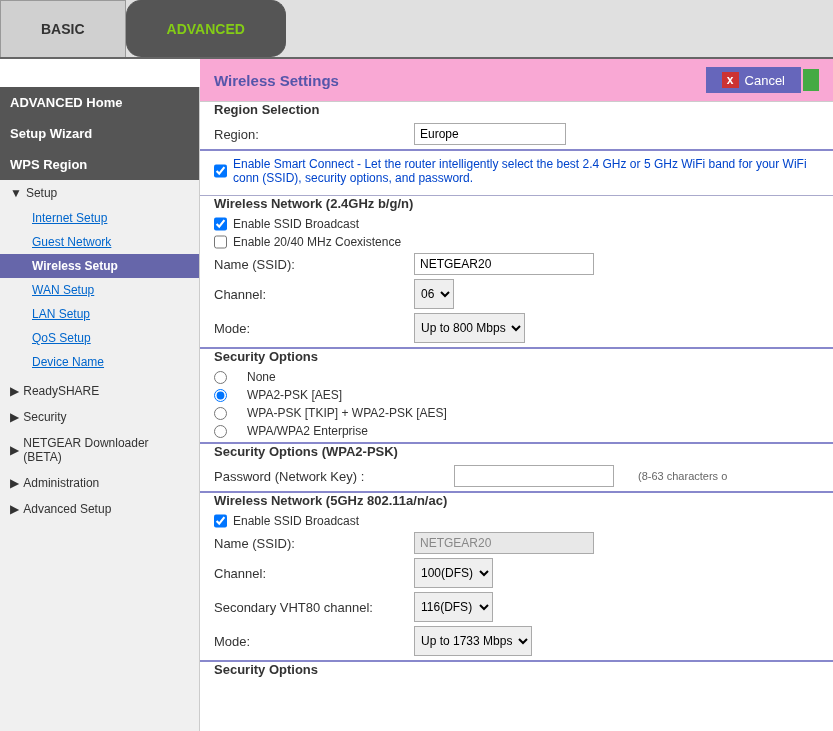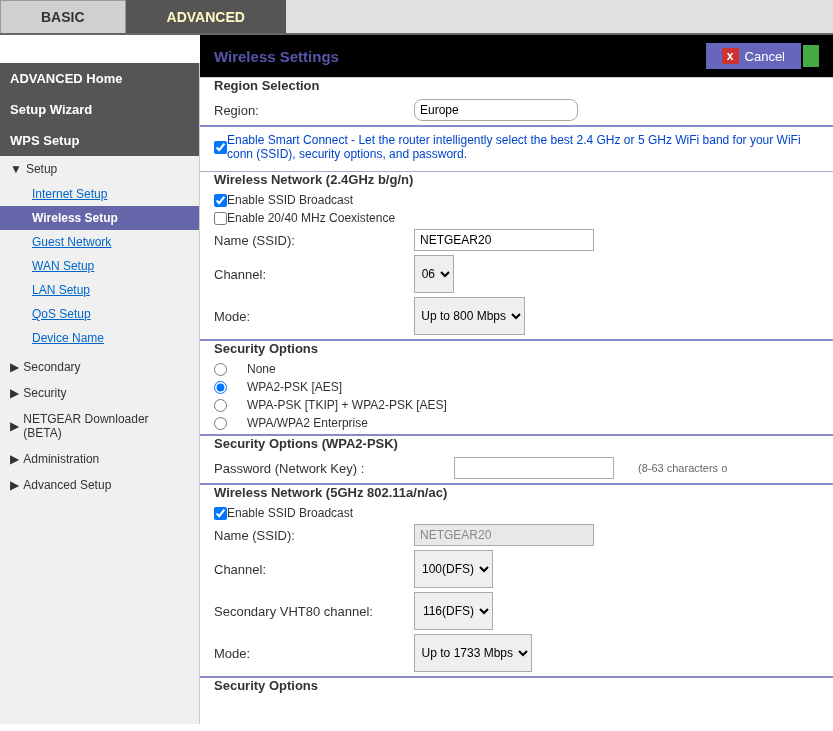--- a/index.html
+++ b/index.html
@@ -5,33 +5,34 @@
     * { box-sizing: border-box; margin: 0; padding: 0; }
     body { font-family: Arial, sans-serif; font-size: 13px; background: #fff; }
 
     
     .tab-bar {
       display: flex;
       border-bottom: 2px solid #666;
       background: #e0e0e0;
     }
     .tab {
-      padding: 8px 40px;
+      padding: 20px 40px;
       font-weight: bold;
       font-size: 14px;
       cursor: pointer;
       border: 1px solid #999;
       border-bottom: none;
       background: #d0d0d0;
       color: #333;
     }
     .tab.active {
       background: #555;
-      color: #fef9c3;
+      color: #84cc16;
       border-color: #555;
+      border-radius: 15px;
     }
 
     .main-layout {
       display: flex;
       height: calc(731px - 42px);
     }
 
     
     .sidebar {
       width: 200px;
@@ -78,21 +79,21 @@
     }
 
     
     .content {
       flex: 1;
       overflow-y: auto;
       padding: 0;
     }
 
     .content-header {
-      background: #000000;
+      background: #f9a8d4;
       padding: 8px 14px;
       font-size: 15px;
       color: #4444aa;
       font-weight: bold;
       border-bottom: 1px solid #ccc;
       display: flex;
       justify-content: space-between;
       align-items: center;
     }
 
@@ -148,27 +149,26 @@
       border: 1px solid #aaa;
       padding: 2px 5px;
       font-size: 12px;
       height: 22px;
     }
 
     select {
       border: 1px solid #aaa;
       padding: 1px 2px;
       font-size: 12px;
-      height: 38px;
-      text-align: right;
+      height: 30px;
     }
 
     .checkbox-row {
       display: flex;
-      align-items: center;
+      gap: 6px;
       margin-bottom: 4px;
       color: #333;
       font-size: 12px;
     }
 
     .radio-row {
       display: flex;
       align-items: center;
       gap: 20px;
       margin-bottom: 4px;
@@ -195,38 +195,38 @@
 <div class="tab-bar">
   <div class="tab">BASIC</div>
   <div class="tab active">ADVANCED</div>
 </div>
 
 <div class="main-layout">
 
   <div class="sidebar">
     <div class="sidebar-header">ADVANCED Home</div>
     <div class="sidebar-header">Setup Wizard</div>
-    <div class="sidebar-header">WPS Setup</div>
+    <div class="sidebar-header">WPS Region</div>
 
     <div class="sidebar-group-label">
       <span>▼</span>
       <span>Setup</span>
     </div>
 
     <a class="sidebar-link">Internet Setup</a>
+    <a class="sidebar-link">Guest Network</a>
     <a class="sidebar-link active">Wireless Setup</a>
-    <a class="sidebar-link">Guest Network</a>
     <a class="sidebar-link">WAN Setup</a>
     <a class="sidebar-link">LAN Setup</a>
     <a class="sidebar-link">QoS Setup</a>
     <a class="sidebar-link">Device Name</a>
 
     <div class="sidebar-group-label" style="margin-top:4px;">
       <span>▶</span>
-      <span>Secondary</span>
+      <span>ReadySHARE</span>
     </div>
 
     <div class="sidebar-group-label">
       <span>▶</span>
       <span>Security</span>
     </div>
 
     <div class="sidebar-group-label">
       <span>▶</span>
       <span style="white-space:pre-line;">NETGEAR Downloader
@@ -253,21 +253,21 @@
           <span>Cancel</span>
         </button>
         <span class="green-indicator"></span>
       </div>
     </div>
 
     <div class="section">
       <div class="section-title">Region Selection</div>
       <div class="form-row">
         <span class="form-label">Region:</span>
-        <input type="text" style="width: 164px; border-radius: 8px;" value="Europe">
+        <input type="text" style="width: 152px;" value="Europe">
       </div>
     </div>
 
     <div class="section" style="border-bottom: 1px solid #aaaacc; padding: 6px 14px;">
       <div class="checkbox-row">
         <input type="checkbox" checked="" style="">
         <span style="color:#0044cc;">Enable Smart Connect - Let the router intelligently select the best 2.4 GHz or 5 GHz WiFi band for your WiFi conn (SSID), security options, and password.</span>
       </div>
     </div>
 

